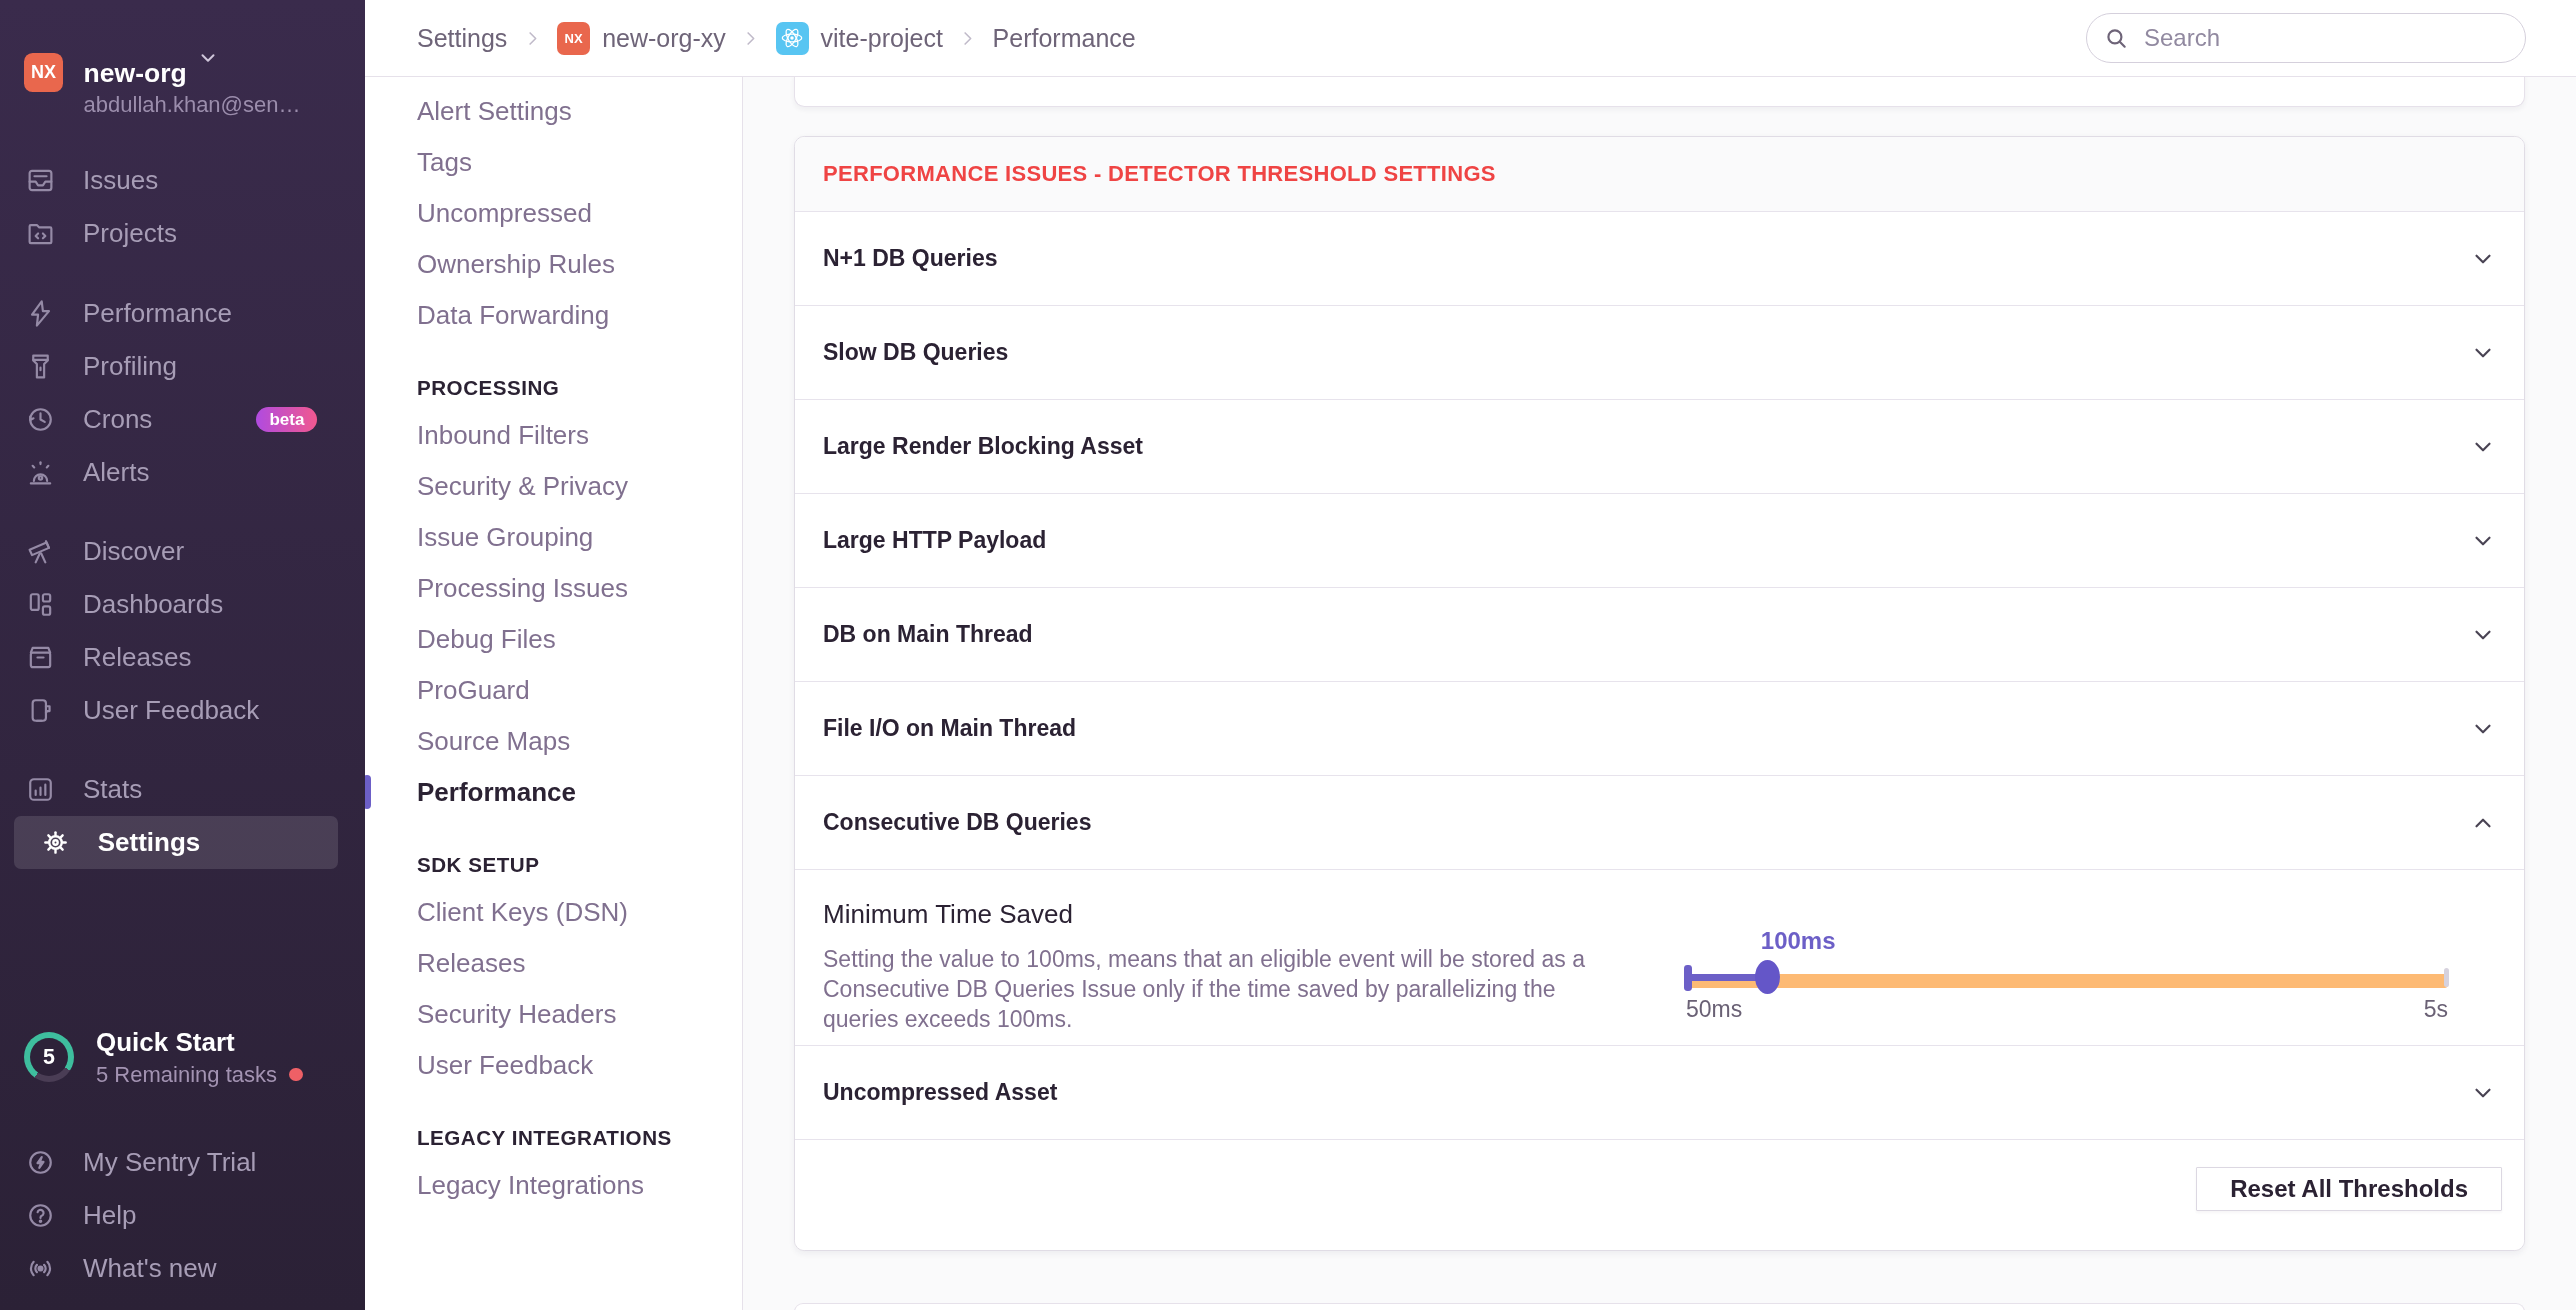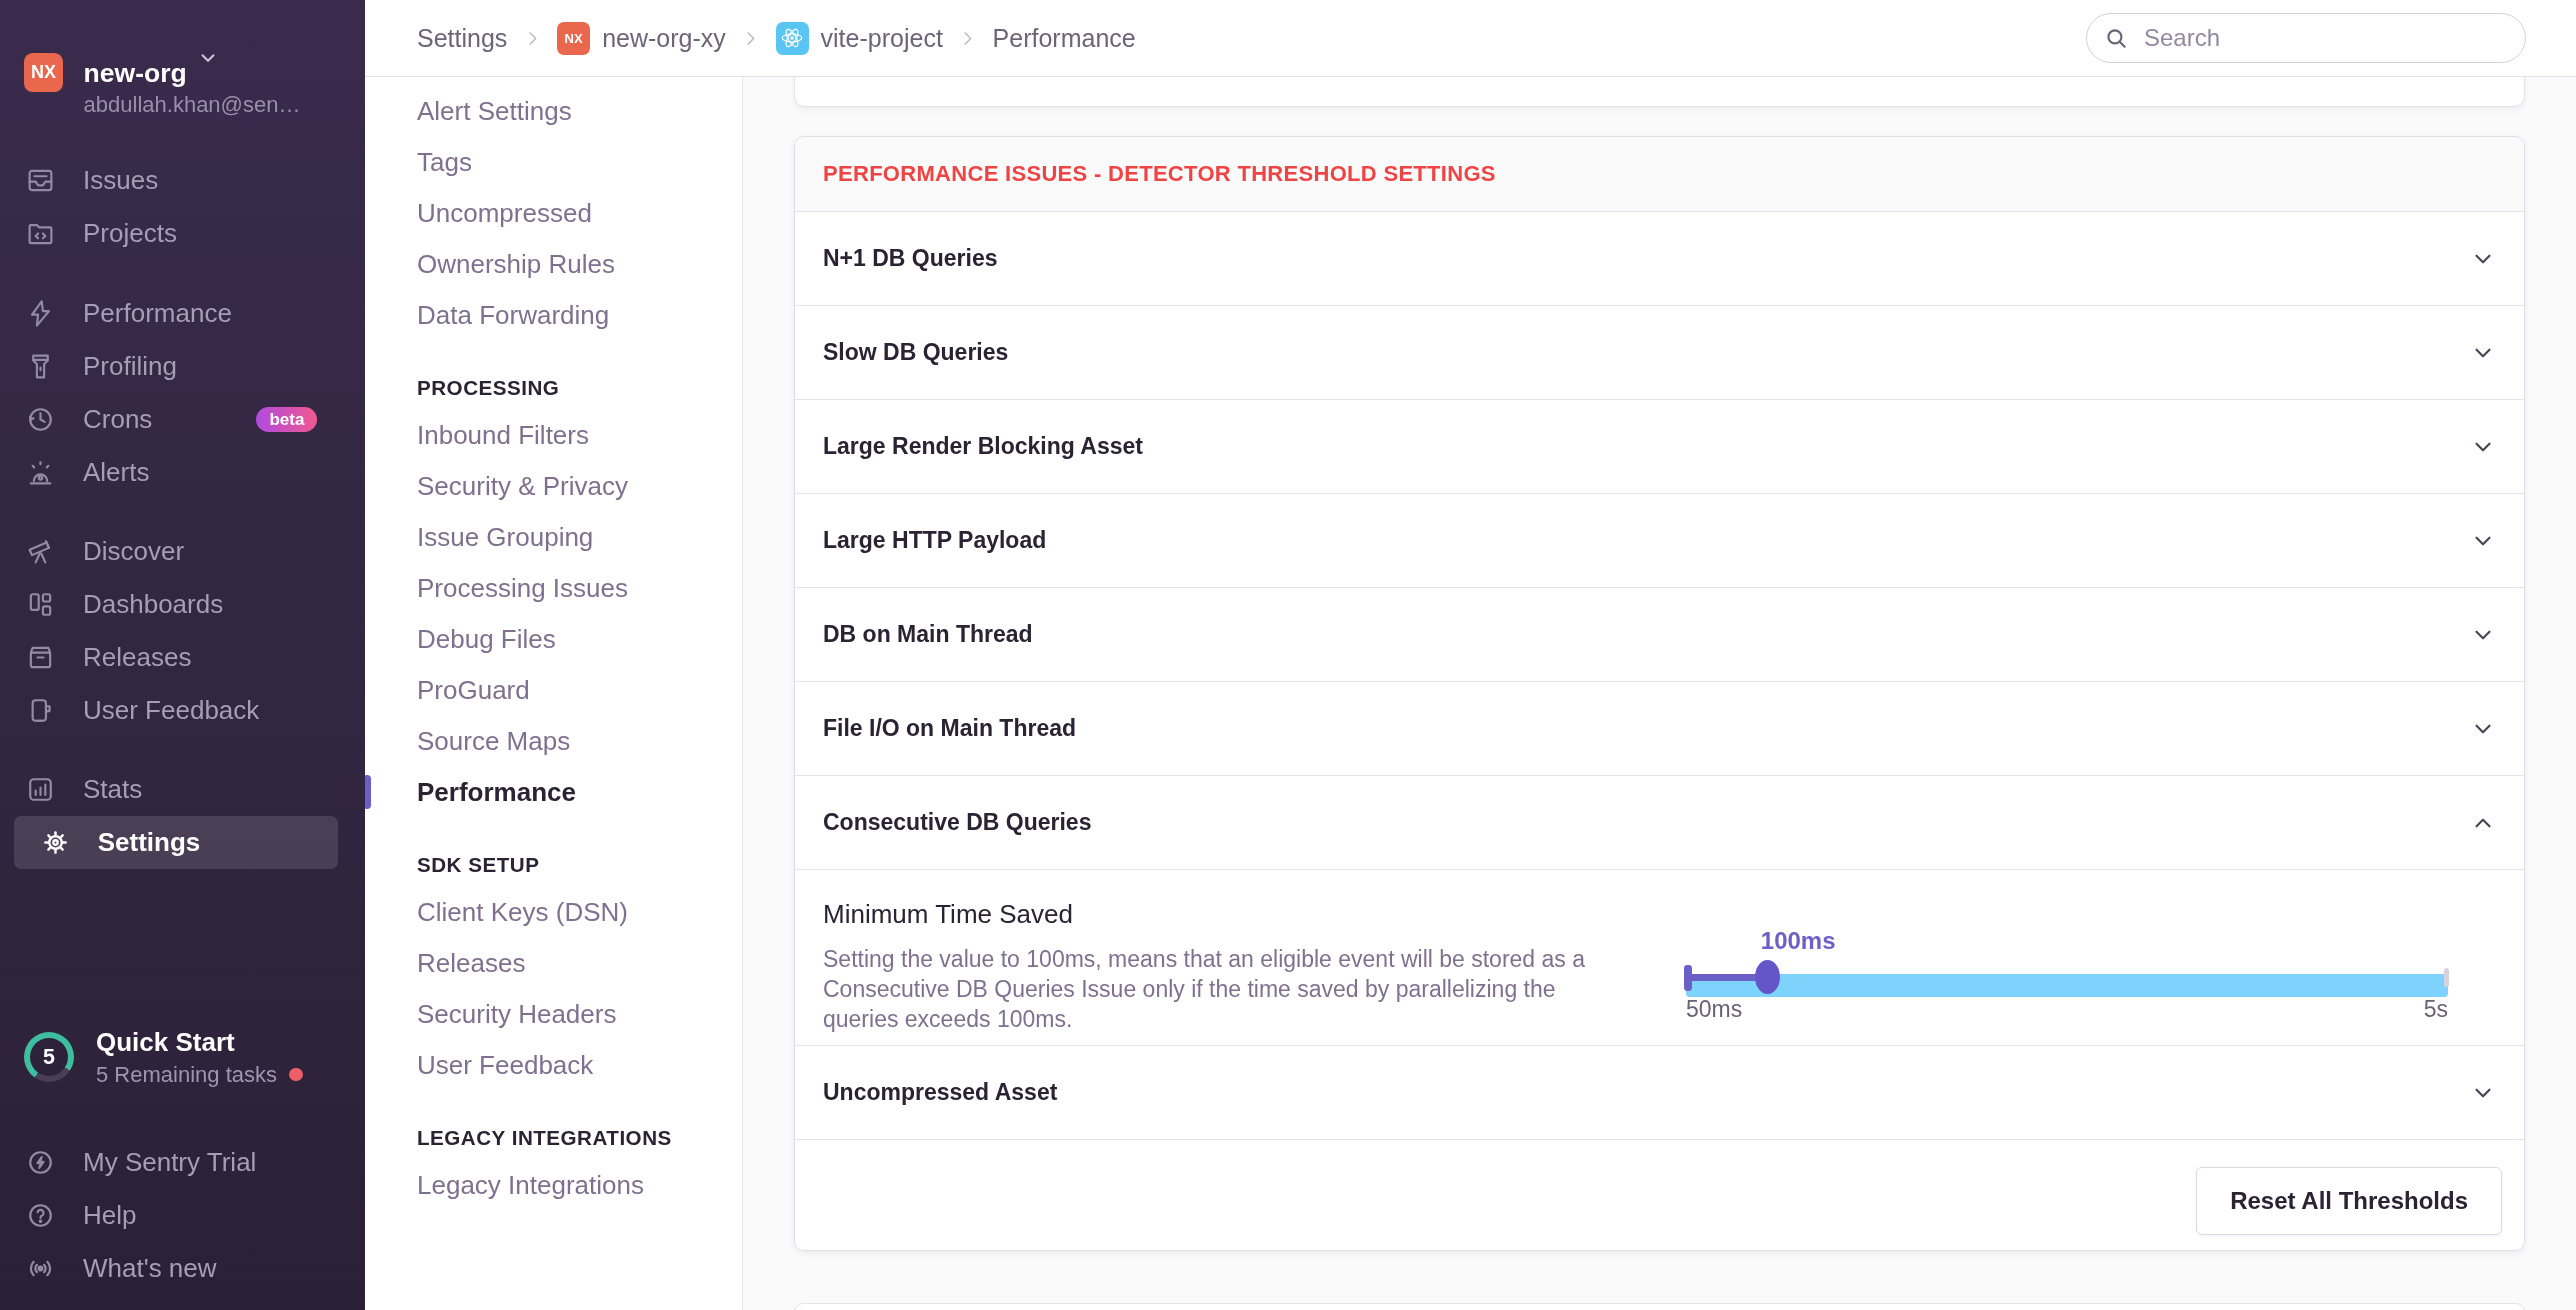--- a/index.html
+++ b/index.html
@@ -150,22 +150,22 @@
   .slider-value {
     position:absolute; left:10.6%; top:-47px; transform:translateX(-8%);
     font-size:24px; font-weight:700; color:#6c5fc7; white-space:nowrap;
   }
   .slider-minmax {
     position:absolute; left:0; right:0; top:22px; display:flex; justify-content:space-between;
     font-size:23px; color:#6a6175;
   }
   .panel-footer { height:110px; position:relative; background:#fff; }
   .reset-btn {
-    position:absolute; right:22px; top:27px; height:68px; padding:0 33px;
-    background:#fff; border:1.7px solid #dcd8e2; border-radius:6px;
+    position:absolute; right:22px; top:27px; height:44px; padding:0 33px;
+    background:#fff; border:1.7px solid #dcd8e2; border-radius:1px;
     font-size:24px; font-weight:600; color:#2b2233; cursor:pointer;
     box-shadow:0 1.7px 2.6px rgba(40,30,60,0.04);
     font-family:"Liberation Sans", sans-serif;
   }
   .next-panel-edge {
     position:absolute; left:794px; top:1303px; width:1731px; height:8.6px;
     background:#fff; border:1.7px solid #e6e1ea; border-bottom:none; border-radius:10.3px 10.3px 0 0; z-index:2;
   }
 </style>
 </head>
@@ -548,21 +548,21 @@
         <svg width="26" height="26" viewBox="0 0 24 24" fill="none" stroke="currentColor" stroke-width="2" stroke-linecap="round" stroke-linejoin="round">
           <polyline points="6 15 12 9 18 15"></polyline>
         </svg>
       </span>
   </div>
 
   <div class="acc-body">
     <div class="field-title">Minimum Time Saved</div>
     <div class="field-desc">Setting the value to 100ms, means that an eligible event will be stored as a Consecutive DB Queries Issue only if the time saved by parallelizing the queries exceeds 100ms.</div>
     <div style="position:absolute; left:891px; top:104px; width:762px;">
-      <div style="position:relative; height:23px; border-radius:3.4px; background:#7dd3fc;">
+      <div style="position:relative; height:14px; border-radius:3.4px; background:#fdba74;">
         <div class="slider-fill"></div>
         <div class="tick-left"></div>
         <div class="tick-right"></div>
         <div class="slider-thumb"></div>
         <div class="slider-value">100ms</div>
         <div class="slider-minmax">
           <span>50ms</span>
           <span>5s</span>
         </div>
       </div>

